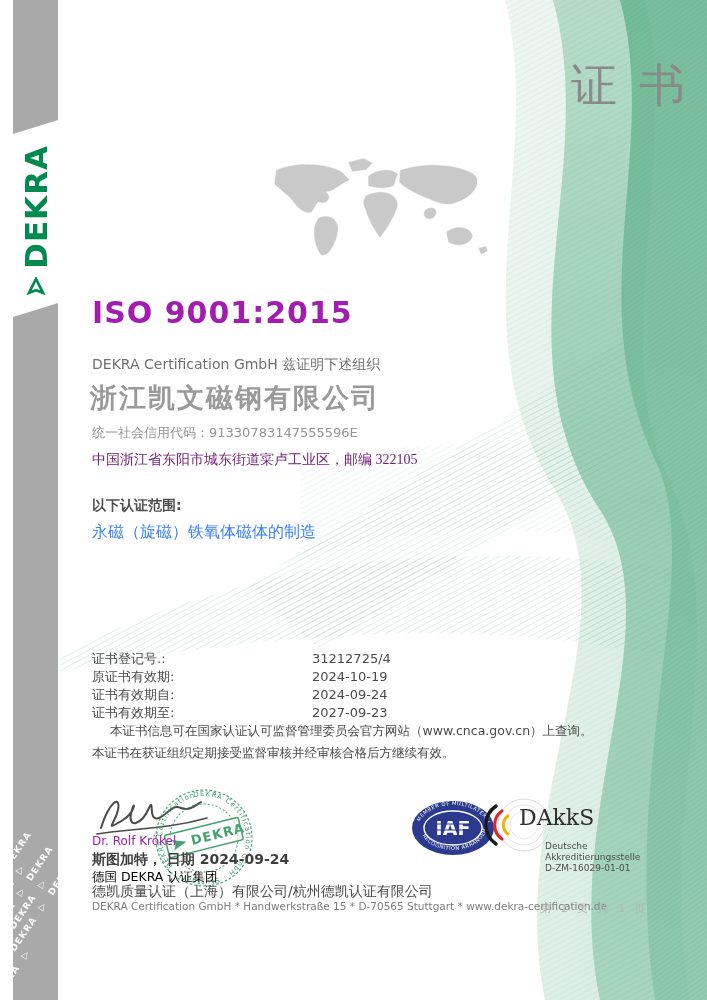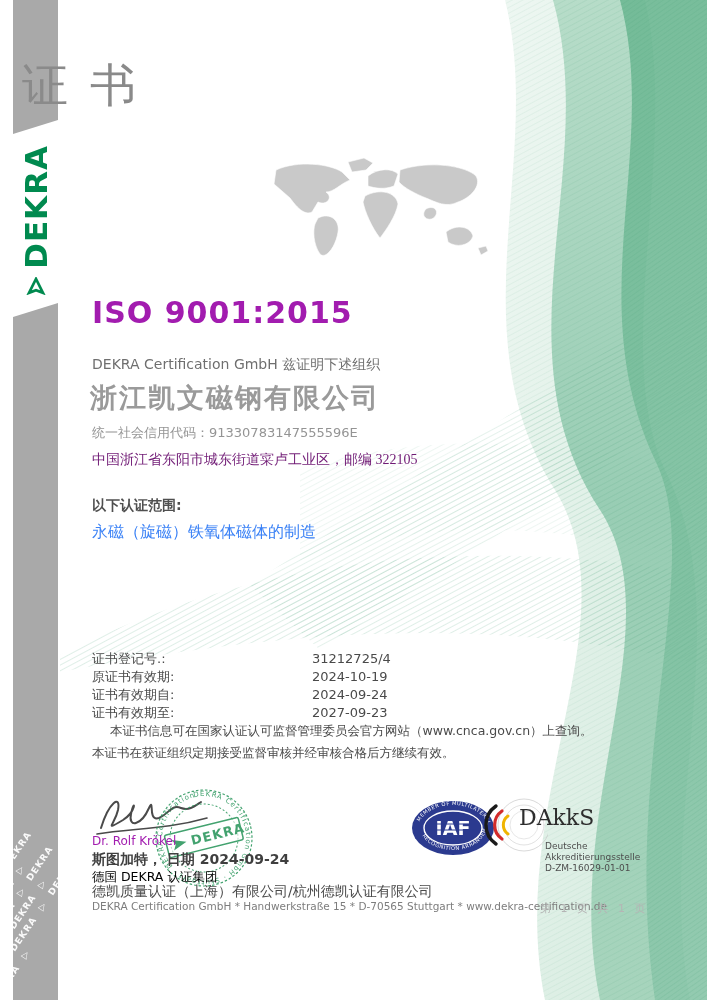--- a/index.html
+++ b/index.html
@@ -19,21 +19,21 @@
   .wm-top{top:0;height:134px;clip-path:polygon(0 0,100% 0,100% calc(100% - 14px),0 100%);}
   .wm-bottom{top:303px;height:697px;clip-path:polygon(0 14px,100% 0,100% 100%,0 100%);}
 
   
   .dekra-vert{left:-39px;top:197px;width:150px;height:46px;display:flex;align-items:center;
       transform:rotate(-90deg);gap:8px;}
   .dekra-vert .word{color:#008A4F;font-size:31px;font-weight:800;letter-spacing:1px;
       font-family:"DejaVu Sans","Liberation Sans",sans-serif;}
 
   
-  .title{left:0;top:55px;width:707px;text-align:left;color:#8a8a8a;font-size:46px;
+  .title{left:0;top:55px;width:707px;text-align:right;color:#8a8a8a;font-size:46px;
       letter-spacing:22px;text-indent:22px;}
   .iso{left:92px;top:295px;color:#a21caf;font-size:30px;font-weight:bold;letter-spacing:1px;}
   .issuer-line{left:92px;top:356px;color:#6f6f6f;font-size:14px;}
   .company{left:90px;top:380px;color:#9a9a9a;font-size:27px;font-weight:600;letter-spacing:2px;}
   .credit{left:92px;top:424px;color:#949494;font-size:13px;}
   .addr{left:92px;top:451px;color:#701a75;font-size:14px;font-weight:500;font-family:Liberation Serif, serif;}
   .scope-h{left:92px;top:497px;color:#4f4f4f;font-size:14px;font-weight:bold;}
   .scope-t{left:92px;top:522px;color:#3b82f6;font-size:16px;}
   .statement{left:92px;top:630px;width:575px;color:#4a4a4a;font-size:12.5px;}
   .details{left:92px;top:650px;width:500px;color:#4a4a4a;font-size:13px;line-height:18px;}

